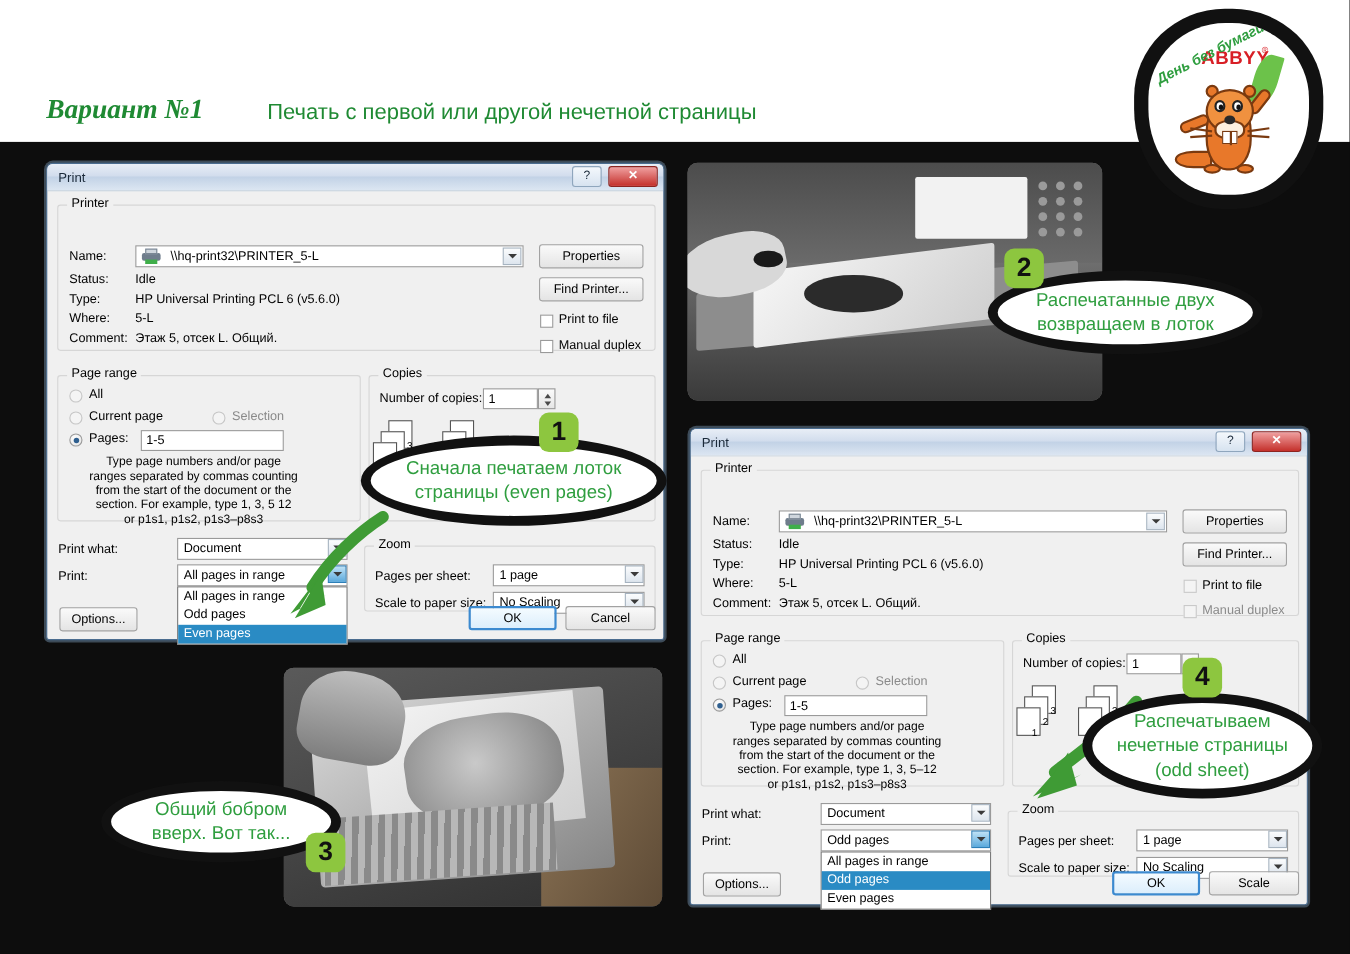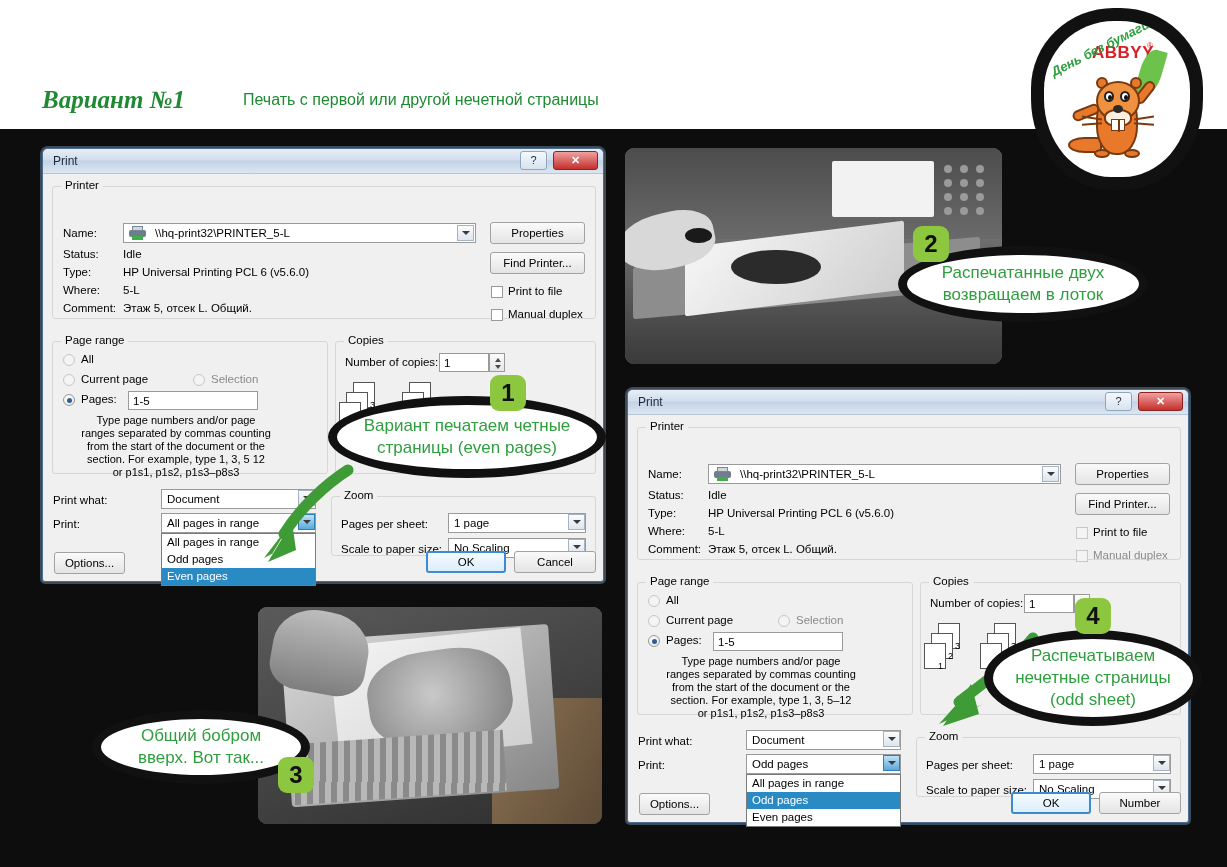--- a/index.html
+++ b/index.html
@@ -23,21 +23,21 @@
     letter-spacing:-0.5px; white-space:nowrap;
     font-family:"Liberation Sans", sans-serif;
   }
   #variant {
     position:absolute; left:42px; top:86px;
     font-size:25px; font-weight:bold; font-style:italic; color:#1f8a33;
     font-family:"Liberation Serif", serif; white-space:nowrap;
   }
   #subtitle {
     position:absolute; left:243px; top:91px;
-    font-size:16px; color:#1f8a33; white-space:nowrap;
+    font-size:20px; color:#1f8a33; white-space:nowrap;
   }
 
   
   #logo-wrap { position:absolute; left:1031px; top:8px; width:172px; height:182px; }
   #logo-blob {
     position:absolute; left:0; top:0; width:172px; height:182px;
     background:#111111; border-radius:48% 48% 46% 46% / 44% 44% 50% 50%;
   }
   #logo-inner {
     position:absolute; left:13px; top:13px; width:146px; height:156px;
@@ -533,39 +533,39 @@
     <div class="lbl" style="left:298px; top:369px;">Scale to paper size:</div>
     <div class="combo" style="left:405px; top:364px; width:138px;">No Scaling</div>
     <div class="combo" style="left:405px; top:364px; width:138px; background:transparent; border:none; padding:0;">
       <span class="arrowbox">
           <span class="caret"></span>
         </span>
     </div>
 
     <div class="btn" style="left:11px; top:378px; width:71px;">Options...</div>
     <div class="btn primary" style="left:383px; top:377px; width:80px;">OK</div>
-    <div class="btn" style="left:471px; top:377px; width:82px;">Number</div>
+    <div class="btn" style="left:471px; top:377px; width:82px;">Scale</div>
   </div>
 </div>
 
 <svg class="arrow-svg" style="left:230px; top:462px; width:130px; height:105px;" width="130" height="105">
   <path d="M118,8 C96,22 70,46 54,72" stroke="#3f9b35" stroke-width="11" fill="none" stroke-linecap="round"></path>
   <polygon points="34,96 60,62 42,92 68,78" fill="#3f9b35"></polygon>
   <polygon points="38,100 62,60 66,88" fill="#3f9b35"></polygon>
 </svg>
 
 <svg class="arrow-svg" style="left:915px; top:620px; width:130px; height:110px;" width="130" height="110">
   <path d="M118,18 C100,40 70,62 44,82" stroke="#3f9b35" stroke-width="11" fill="none" stroke-linecap="round"></path>
   <polygon points="24,104 58,66 38,100 68,84" fill="#3f9b35"></polygon>
   <polygon points="28,106 56,64 64,94" fill="#3f9b35"></polygon>
 </svg>
 
 <div class="callout" style="left:328px; top:396px; width:278px; height:82px;">
   <div>
-    <div>Вариант печатаем четные</div>
+    <div>Сначала печатаем лоток</div>
     <div>страницы (even pages)</div>
   </div>
 </div>
 <div class="badge" style="left:490px; top:375px;">1</div>
 
 <div class="callout" style="left:898px; top:246px; width:250px; height:76px;">
   <div>
     <div>Распечатанные двух</div>
     <div>возвращаем в лоток</div>
   </div>

